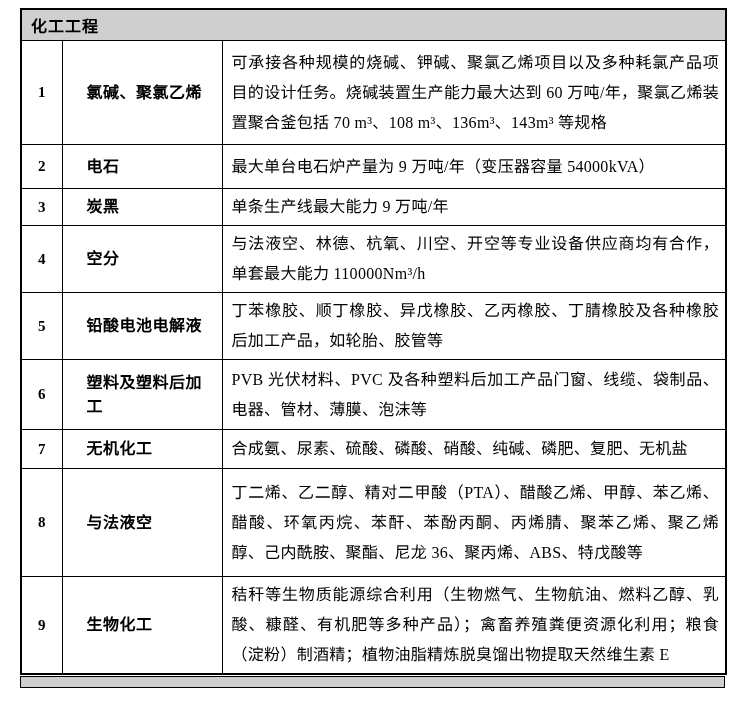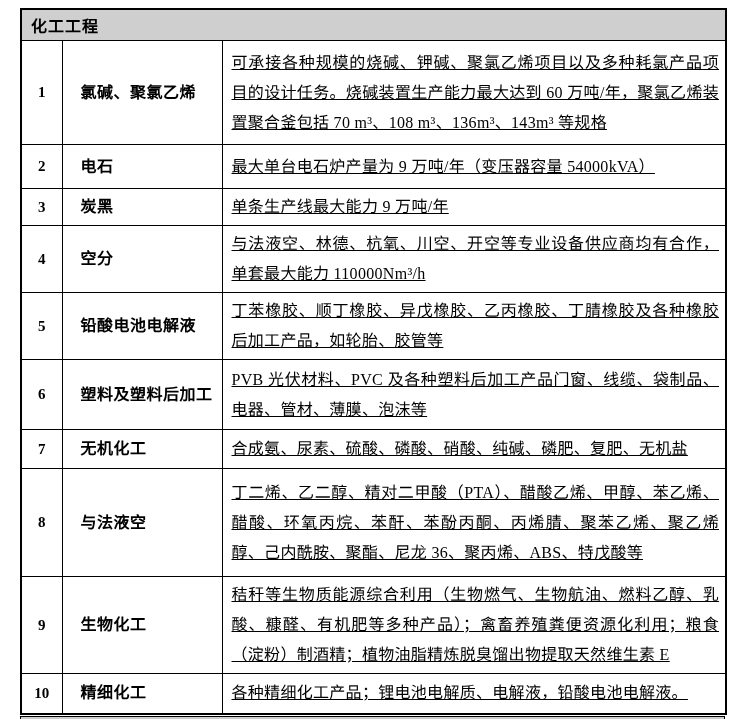--- a/index.html
+++ b/index.html
@@ -44,33 +44,32 @@
   td.no {
     text-align: center;
     vertical-align: middle;
     font-weight: bold;
     font-size: 15px;
   }
   td.cat {
     vertical-align: middle;
     font-weight: bold;
     font-size: 16px;
-    padding: 2px 4px 2px 18px;
+    padding: 2px 4px 2px 24px;
     letter-spacing: 0.5px;
     line-height: 24px;
     margin-left: 16px;
   }
   td.desc {
     vertical-align: middle;
     font-size: 16px;
     line-height: 30px;
     text-align: justify;
     padding: 3px 6px 3px 9px;
     letter-spacing: 0.3px;
-    text-decoration: underline;
   }
   .next-bar {
     width: 705px;
     height: 12px;
     margin-top: 1px;
     border: 1px solid #000000;
     box-sizing: border-box;
   }
 </style>
 </head>
@@ -128,23 +127,18 @@
         <tr style="height: 108px;">
     <td class="no">8</td>
     <td class="cat">与法液空</td>
     <td class="desc">丁二烯、乙二醇、精对二甲酸（PTA）、醋酸乙烯、甲醇、苯乙烯、醋酸、环氧丙烷、苯酐、苯酚丙酮、丙烯腈、聚苯乙烯、聚乙烯醇、己内酰胺、聚酯、尼龙 36、聚丙烯、ABS、特戊酸等</td>
   </tr>
         <tr style="height: 90px;">
     <td class="no">9</td>
     <td class="cat">生物化工</td>
     <td class="desc">秸秆等生物质能源综合利用（生物燃气、生物航油、燃料乙醇、乳酸、糠醛、有机肥等多种产品）；禽畜养殖粪便资源化利用；粮食（淀粉）制酒精；植物油脂精炼脱臭馏出物提取天然维生素 E</td>
   </tr>
-        <tr style="height: 40px;">
-    <td class="no">10</td>
-    <td class="cat">精细化工</td>
-    <td class="desc">各种精细化工产品；锂电池电解质、电解液，铅酸电池电解液。</td>
-  </tr>
       </tbody>
   </table>
 
   <div class="next-bar" style="background-color: rgb(207, 207, 207);"></div>
 
 </div>
 
 </body></html>

